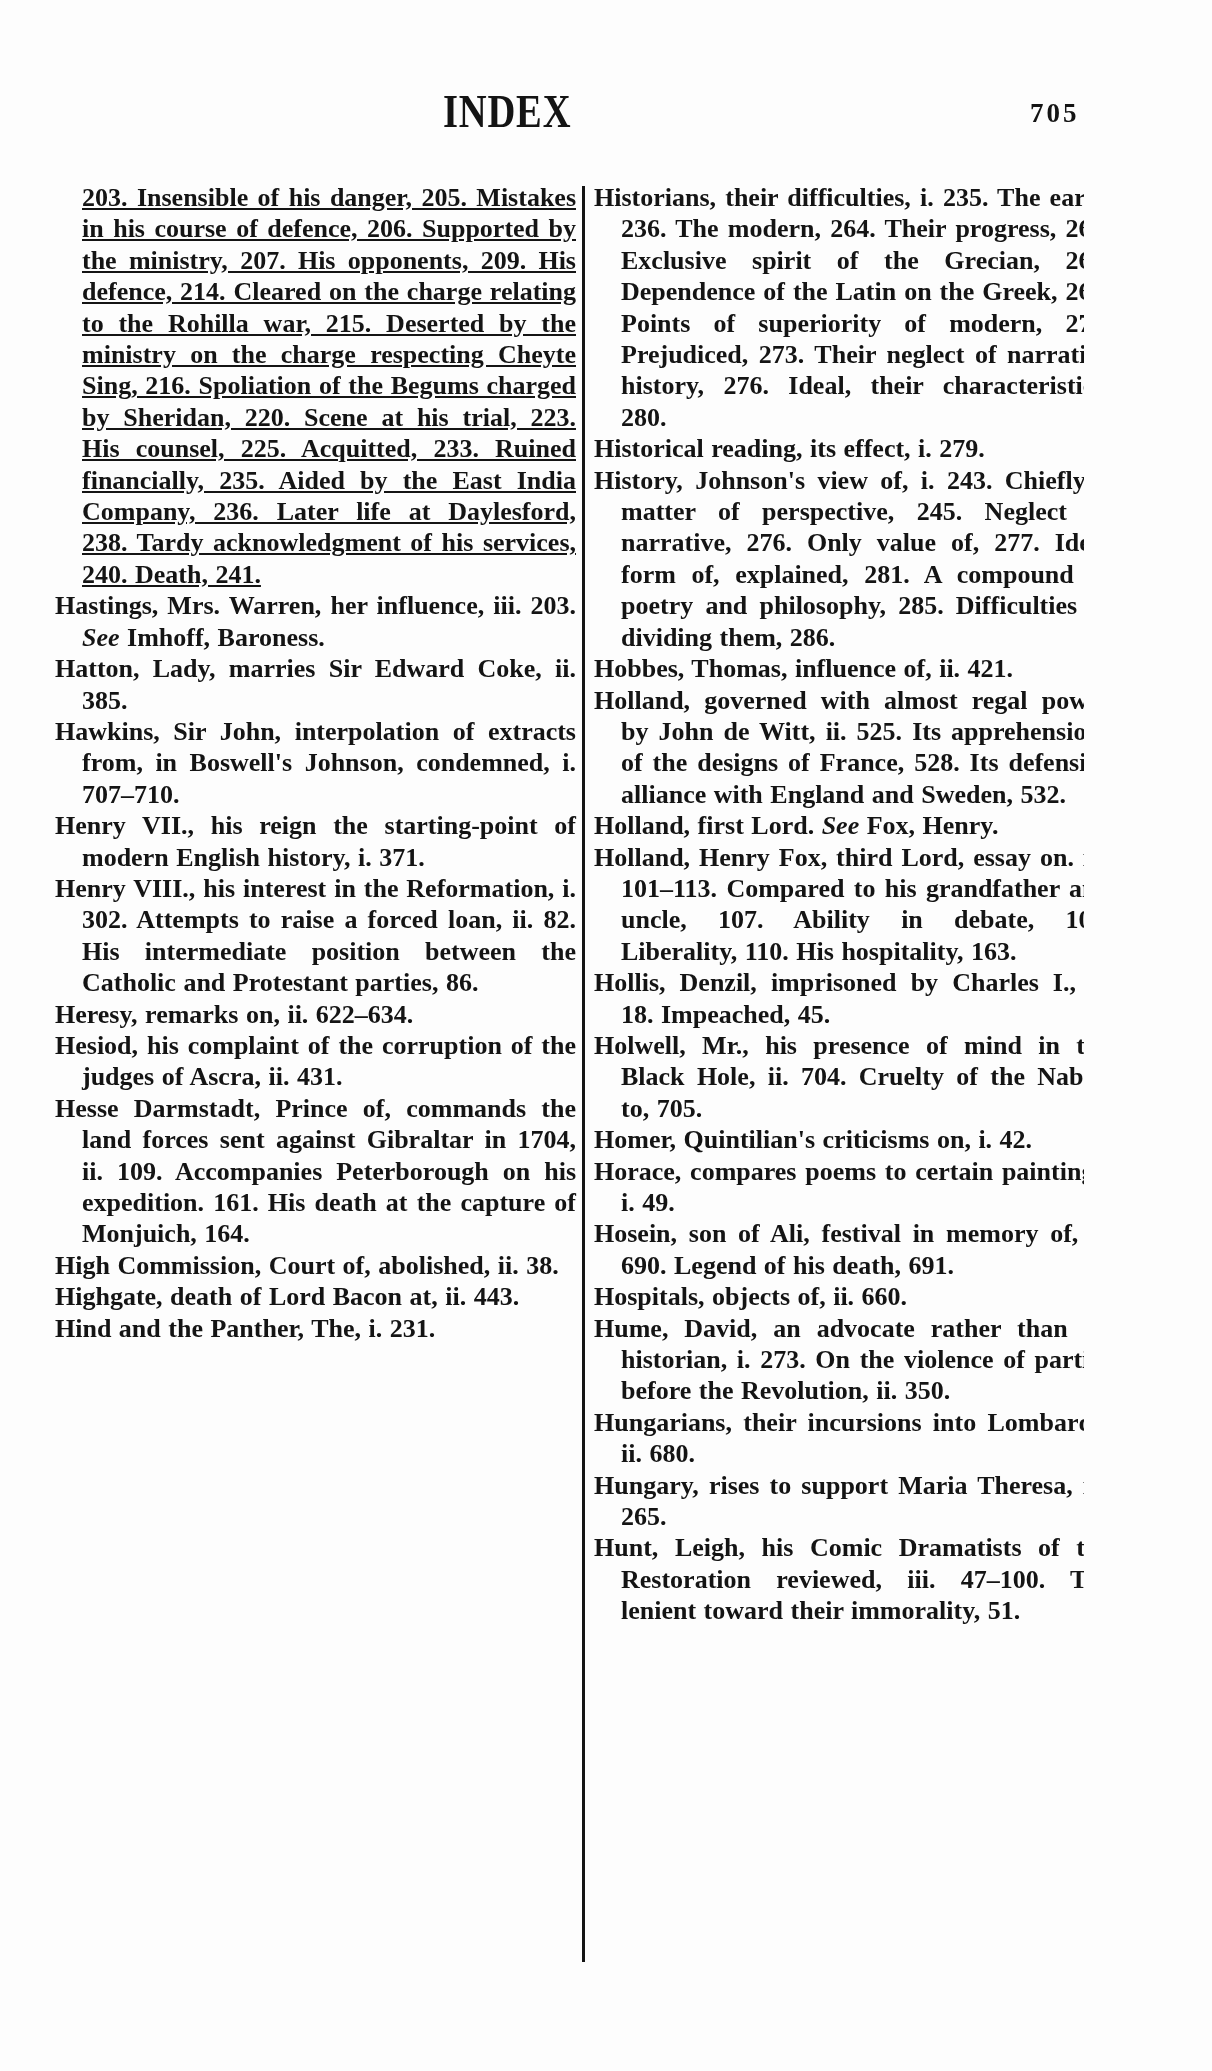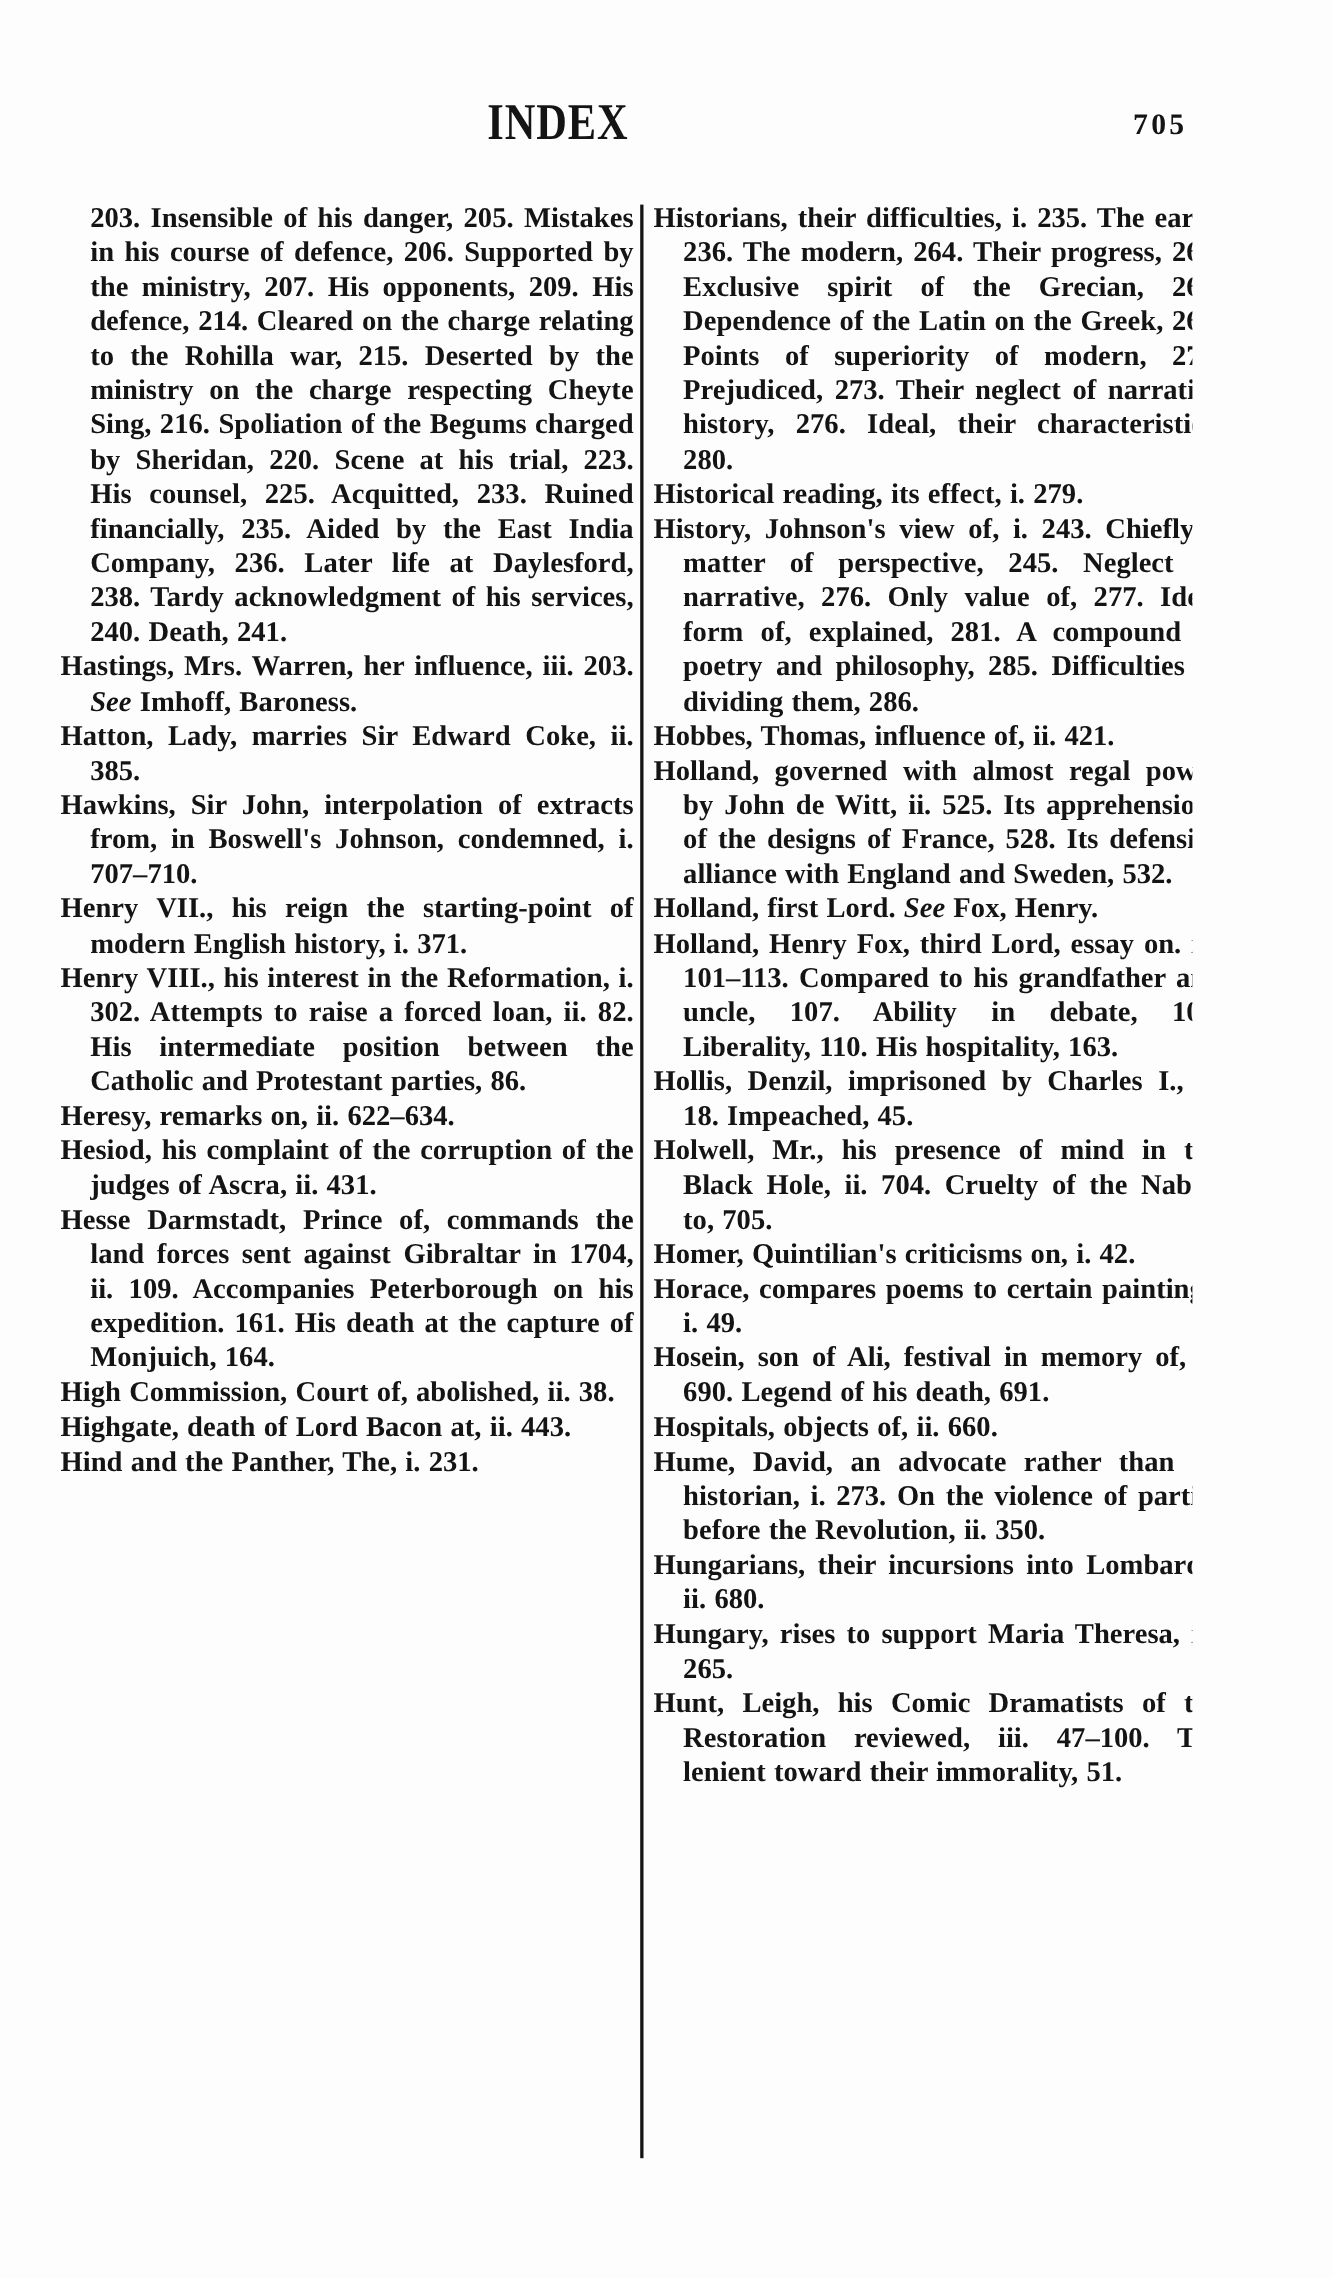--- a/index.html
+++ b/index.html
@@ -59,20 +59,21 @@
     text-align: justify;
     word-spacing: 1px;
   }
   .col p.entry {
     padding-left: 27px;
     text-indent: -27px;
   }
   .col p.continuation {
     padding-left: 27px;
     text-indent: 0;
+    text-decoration: underline;
   }
   .col p i { font-style: italic; }
 </style>
 </head>
 <body style="--paper: #fdfdfd; --ink: #141414;">
 
 <div class="page">
   <div class="title">
     <span class="title-text">INDEX</span>
   </div>

